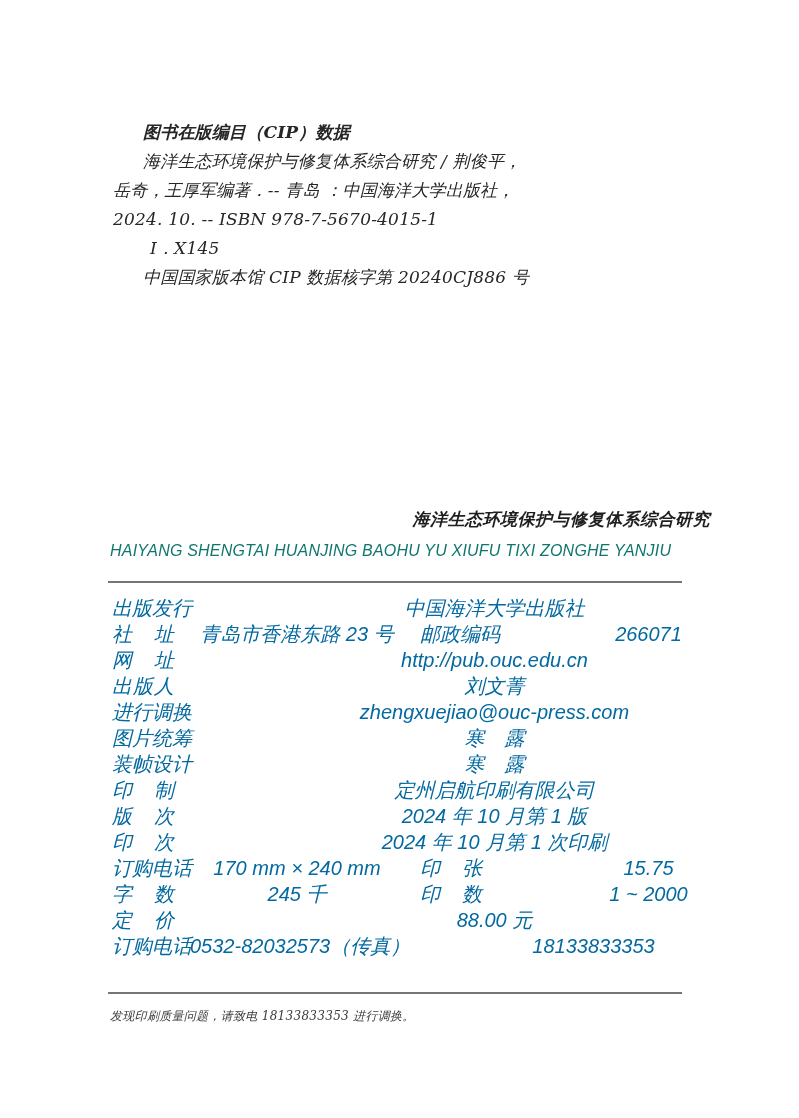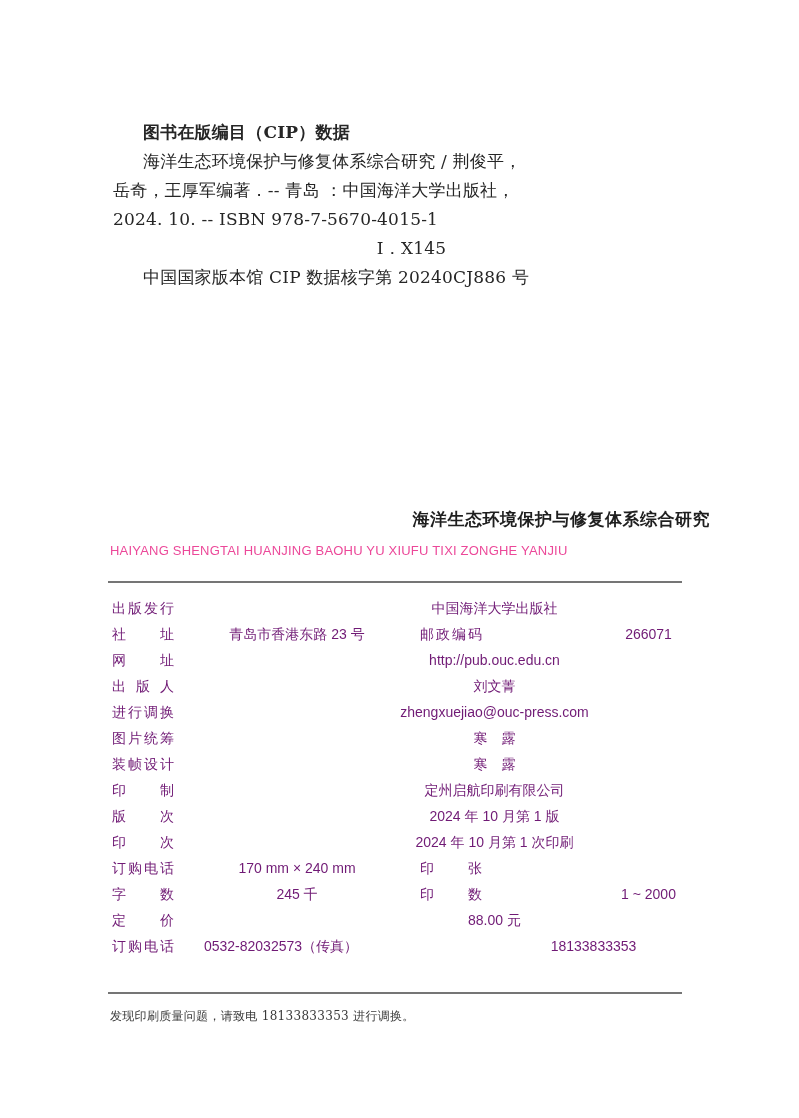--- a/index.html
+++ b/index.html
@@ -2,53 +2,54 @@
 <html><head>
 <meta charset="utf-8">
 <style>
   html,body{margin:0;padding:0;background:#ffffff;}
   .page{
     position:relative;
     width:799px;height:1118px;
     background:#ffffff;
     overflow:hidden;
     font-family:"Liberation Sans",sans-serif;
+    font-style:italic;
   }
 
   
   .cip{
     position:absolute;top:118px;left:113px;width:560px;
     font-family:"DejaVu Serif","Liberation Serif",serif;
     font-size:17px;line-height:29px;color:#262626;
     letter-spacing:0.2px;
   }
   .cip .heading{font-weight:700;margin-left:30px;}
   .cip .indent{margin-left:30px;}
-  .cip .indent2{margin-left:37px;text-align:center;}
+  .cip .indent2{margin-left:37px;}
 
   
   .title-block{position:absolute;top:505px;left:110px;width:600px;}
   .book-title{
     margin:0;font-size:17px;line-height:29px;font-weight:700;
     color:#1f1f1f;letter-spacing:0.5px;
     font-family:"Liberation Sans",sans-serif;
     text-align:right;
   }
   .book-pinyin{
-    margin:8px 0 0 0;font-size:13px;line-height:18px;
-    color:#ec4899;letter-spacing:0.2px;
+    margin:8px 0 0 0;font-size:16px;line-height:18px;
+    color:#0f766e;letter-spacing:0.2px;
   }
 
   
   .rule{position:absolute;left:108px;width:574px;height:0;border-top:2px solid #757575;}
   .rule-top{top:581px;}
   .rule-bottom{top:992px;}
 
   
-  .colophon{position:absolute;top:595px;left:0;width:799px;font-size:14px;color:#701a75;}
+  .colophon{position:absolute;top:595px;left:0;width:799px;font-size:20px;color:#0369a1;}
   .row{display:grid;column-gap:16px;height:26px;line-height:26px;padding-left:112px;align-items:center;}
   .row.r2{grid-template-columns:62px auto;}
   .row.r4{grid-template-columns:62px 214px 62px auto;}
   .row.r3{grid-template-columns:62px 182px auto;}
   .lbl{display:inline-block;width:62px;text-align:justify;text-align-last:justify;white-space:nowrap;}
   .val{white-space:nowrap;text-align:center;}
 
   
   .footer-note{
     position:absolute;top:1005px;left:110px;
@@ -117,20 +118,21 @@
         <span class="val">2024 年 10 月第 1 版</span>
       </div>
       <div class="row r2">
         <span class="lbl">印次</span>
         <span class="val">2024 年 10 月第 1 次印刷</span>
       </div>
       <div class="row r4">
         <span class="lbl">订购电话</span>
         <span class="val">170 mm × 240 mm</span>
         <span class="lbl">印张</span>
+        <span class="val">15.75</span>
       </div>
       <div class="row r4">
         <span class="lbl">字数</span>
         <span class="val">245 千</span>
         <span class="lbl">印数</span>
         <span class="val">1 ~ 2000</span>
       </div>
       <div class="row r2">
         <span class="lbl">定价</span>
         <span class="val">88.00 元</span>

